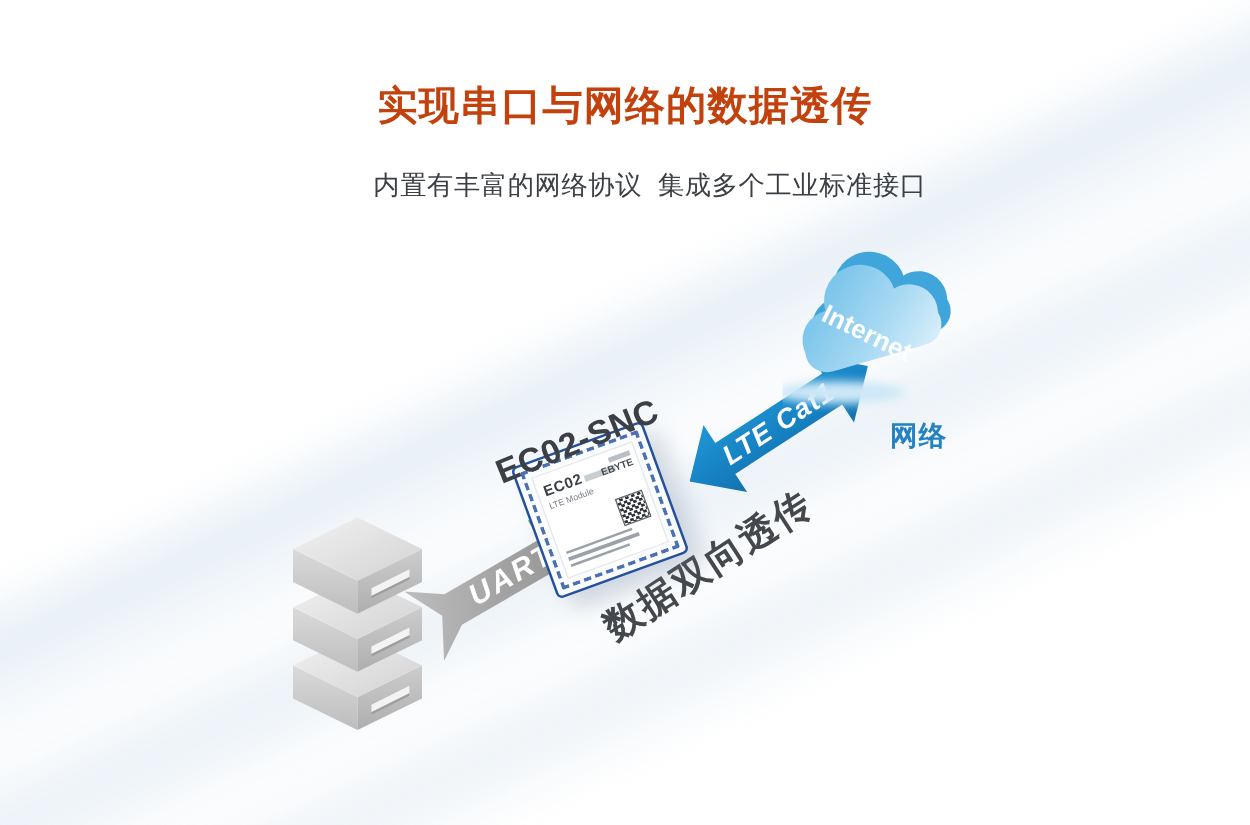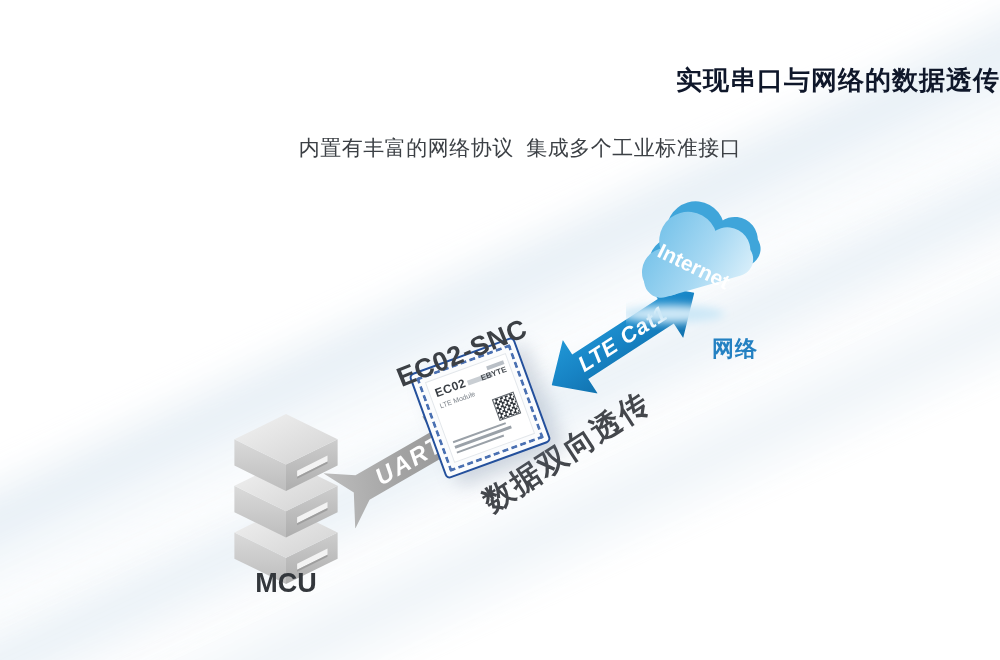--- a/index.html
+++ b/index.html
@@ -10,22 +10,22 @@
   
   .band{position:absolute;left:-250px;width:1500px;transform:rotate(-25deg);pointer-events:none;}
   .band-1{top:235px;height:150px;filter:blur(10px);
     background:linear-gradient(180deg,rgba(223,234,243,0) 0%,rgba(219,231,241,.65) 35%,rgba(235,242,248,.55) 60%,rgba(223,234,243,0) 100%);}
   .band-2{top:375px;height:120px;filter:blur(9px);
     background:linear-gradient(180deg,rgba(226,236,244,0) 0%,rgba(222,233,242,.6) 45%,rgba(226,236,244,0) 100%);}
   .band-3{top:495px;height:120px;filter:blur(10px);
     background:linear-gradient(180deg,rgba(228,237,244,0) 0%,rgba(224,234,242,.5) 50%,rgba(228,237,244,0) 100%);}
   
   .title{
-    position:absolute;top:63px;left:0;width:100%;text-align:right;
-    font-size:26px;font-weight:bold;color:#0f172a;letter-spacing:1px;
+    position:absolute;top:63px;left:0;width:100%;text-align:center;
+    font-size:32px;font-weight:bold;color:#c2410c;letter-spacing:1px;
   }
   .subtitle{
     position:absolute;top:134px;left:0;width:100%;text-align:center;
     font-size:21px;color:#3c4045;white-space:pre;letter-spacing:.5px;margin-left:20px;
   }
   
   .mcu-svg{position:absolute;left:230px;top:414px;}
   .mcu-label{
     position:absolute;left:230px;top:568px;width:112px;text-align:center;
     font-size:27px;font-weight:600;color:#33373c;
@@ -119,21 +119,20 @@
         <path d="M55 50 L106 25 L106 51 L55 76 Z" fill="url(#gright)"></path>
         <path d="M66 56 L96 41 L96 47 L66 62 Z" fill="#f3f3f3"></path>
         <path d="M66 62 L96 47 L96 49 L66 64 Z" fill="#9e9e9e"></path>
         <path d="M55 0 L106 25 L55 50 L4 25 Z" fill="url(#gtop)"></path>
       </g>
     </defs>
     <use href="#cube" transform="translate(0,92)"></use>
     <use href="#cube" transform="translate(0,46)"></use>
     <use href="#cube" transform="translate(0,0)"></use>
   </svg>
-  <div class="mcu-label">MCU</div>
 
   <div class="arrow arrow-uart">
     <span class="arrow-text">UART</span>
   </div>
 
   <div class="transfer-label">数据双向透传</div>
 
   <div class="module">
     <div class="module-inner">
       <div class="module-pins"></div>

